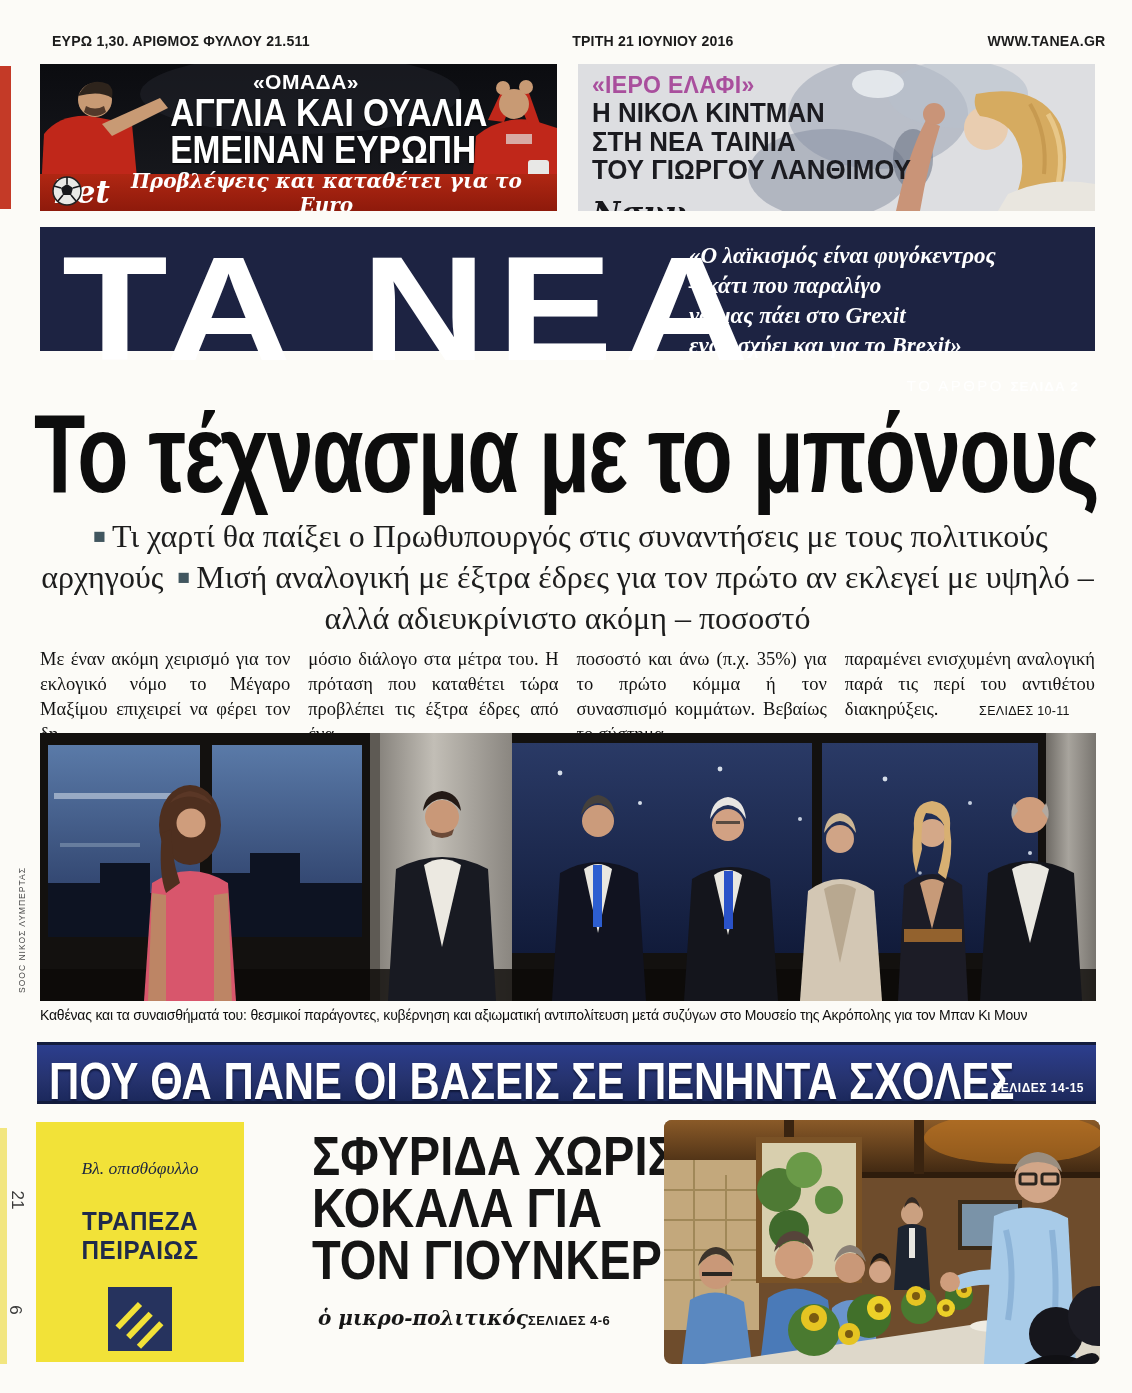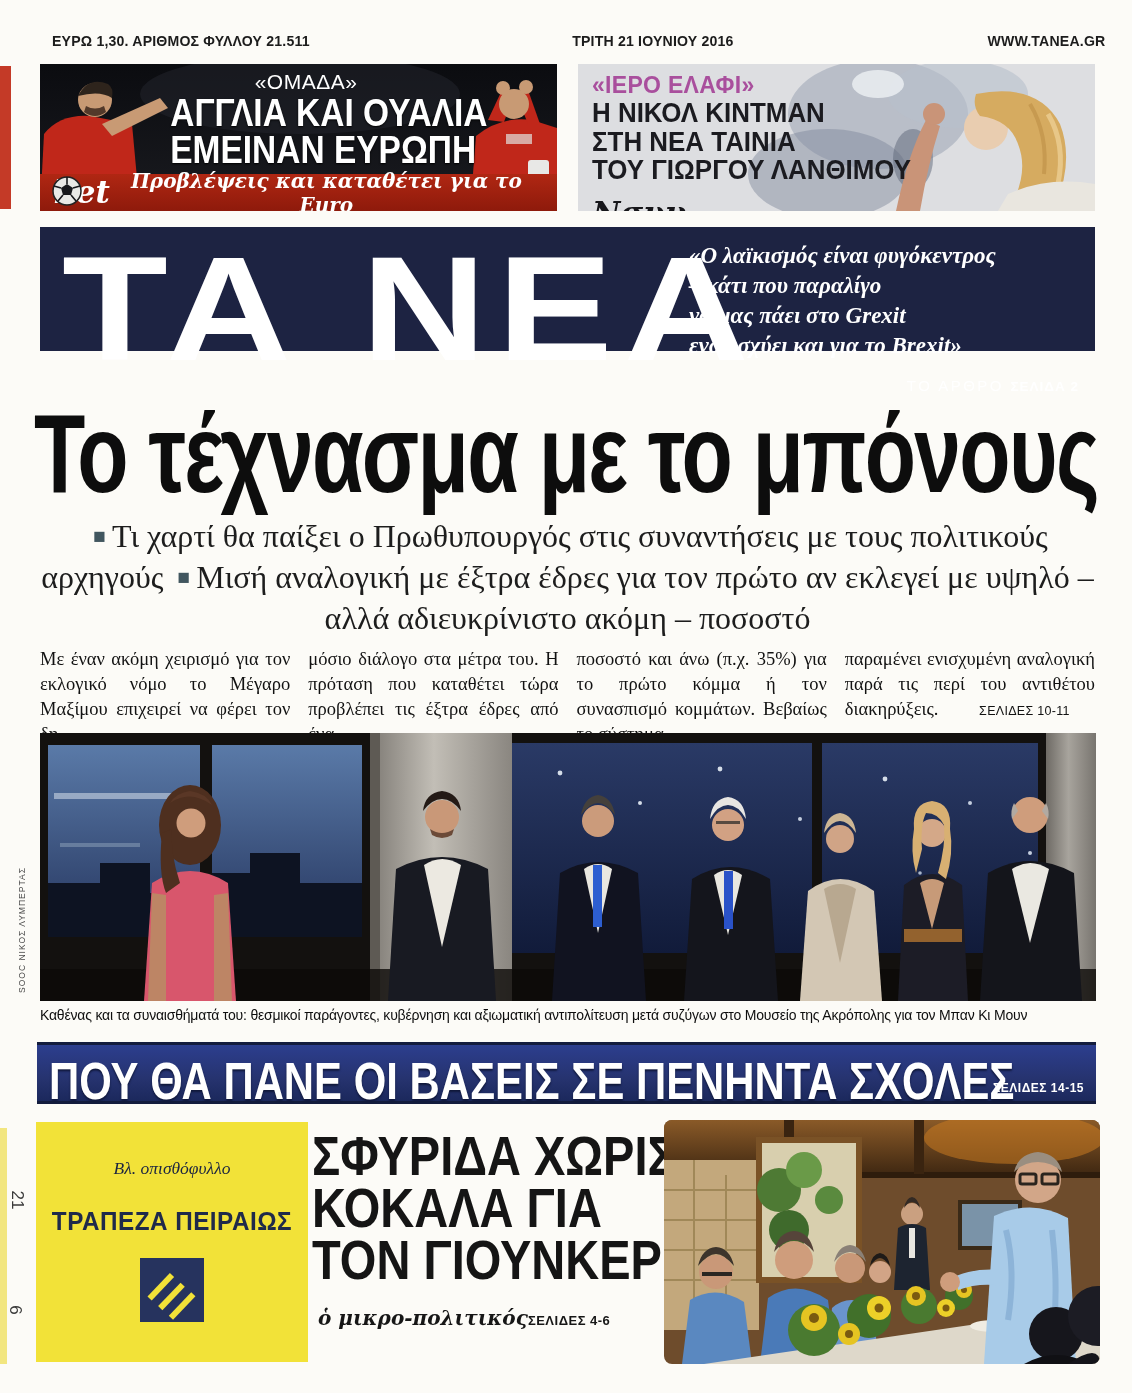--- a/index.html
+++ b/index.html
@@ -11,21 +11,21 @@
   .hdr{top:32px;left:52px;right:27px;display:flex;justify-content:space-between;align-items:baseline;
        font-size:15px;font-weight:bold;color:#1c1c1c;letter-spacing:.2px;}
   .hdr span{transform:scaleX(.94);transform-origin:left;}
   .hdr .c{transform-origin:center;}
   .hdr .r{transform-origin:right;}
 
   
   .adA{left:40px;top:64px;width:517px;height:147px;overflow:hidden;}
   .adA svg,.adB svg{position:absolute;left:0;top:0;}
   .adA .txt{position:absolute;left:120px;right:105px;top:6px;text-align:center;color:#fff;}
-  .adA .k{font-size:21px;font-weight:normal;letter-spacing:.5px;}
+  .adA .k{font-size:21px;font-weight:bold;letter-spacing:.5px;}
   .adA .l{font-size:36px;font-weight:bold;line-height:1.02;white-space:nowrap;transform:scale(.93,1.06);transform-origin:center top;text-shadow:0 1px 2px #000;}
   .bet-strip{position:absolute;left:0;right:0;bottom:0;height:37px;background:linear-gradient(180deg,#b02713,#8e1a0b);
        display:flex;align-items:center;padding:0 14px;color:#fff;}
   .bet-brand{font-family:"DejaVu Serif",serif;font-style:italic;font-weight:bold;font-size:31px;line-height:1;}
   .bet-tag{flex:1;text-align:center;font-family:"DejaVu Serif",serif;font-style:italic;font-weight:bold;font-size:20px;}
 
   .adB{left:578px;top:64px;width:517px;height:147px;overflow:hidden;}
   .adB .txt{position:absolute;left:14px;top:8px;}
   .adB .k{font-size:23px;font-weight:bold;color:#a94f9d;letter-spacing:.3px;}
   .adB .l{font-size:27px;font-weight:bold;color:#1b1b20;line-height:1.06;white-space:nowrap;transform:scaleX(.96);transform-origin:left;}
@@ -62,21 +62,21 @@
 
   
   .banner{left:37px;top:1042px;width:1059px;height:62px;
        background:linear-gradient(180deg,#2c3e8e 0%,#26336f 60%,#1b285c 100%);
        border-top:3px solid #131c3d;border-bottom:3px solid #131c3d;box-sizing:border-box;}
   .banner .t{position:absolute;left:12px;top:7px;color:#fff;font-weight:bold;font-size:45px;white-space:nowrap;
        transform:scale(.93,1.14);transform-origin:left top;text-shadow:0 2px 2px #10183a;}
   .banner .pg{position:absolute;right:12px;bottom:6px;color:#fff;font-size:12px;font-weight:bold;letter-spacing:.5px;}
 
   
-  .adBank{left:36px;top:1122px;width:272px;height:240px;background:#f2e238;text-align:center;}
+  .adBank{left:36px;top:1122px;width:208px;height:240px;background:#f2e238;text-align:center;}
   .adBank .note{margin-top:36px;font-family:"Liberation Serif",serif;font-style:italic;font-size:17.5px;color:#1c2540;}
   .adBank .brand{margin-top:28px;font-size:25px;font-weight:bold;color:#1f2a4a;letter-spacing:.5px;transform:scaleX(.97);transform-origin:center;}
   .adBank .logo{margin-top:22px;}
 
   .bstory{left:312px;top:1128px;width:352px;}
   .bstory .l{color:#151515;font-weight:bold;font-size:50px;line-height:1.04;white-space:nowrap;
        transform:scale(.94,1.1);transform-origin:left top;}
   .bstory .sig-row{margin-top:22px;display:flex;align-items:baseline;gap:0;padding-left:6px;}
   .bstory .sig{font-family:"DejaVu Serif",serif;font-style:italic;font-weight:bold;font-size:20px;color:#161616;}
   .bstory .pg{font-size:13px;font-weight:bold;letter-spacing:.5px;color:#161616;}

